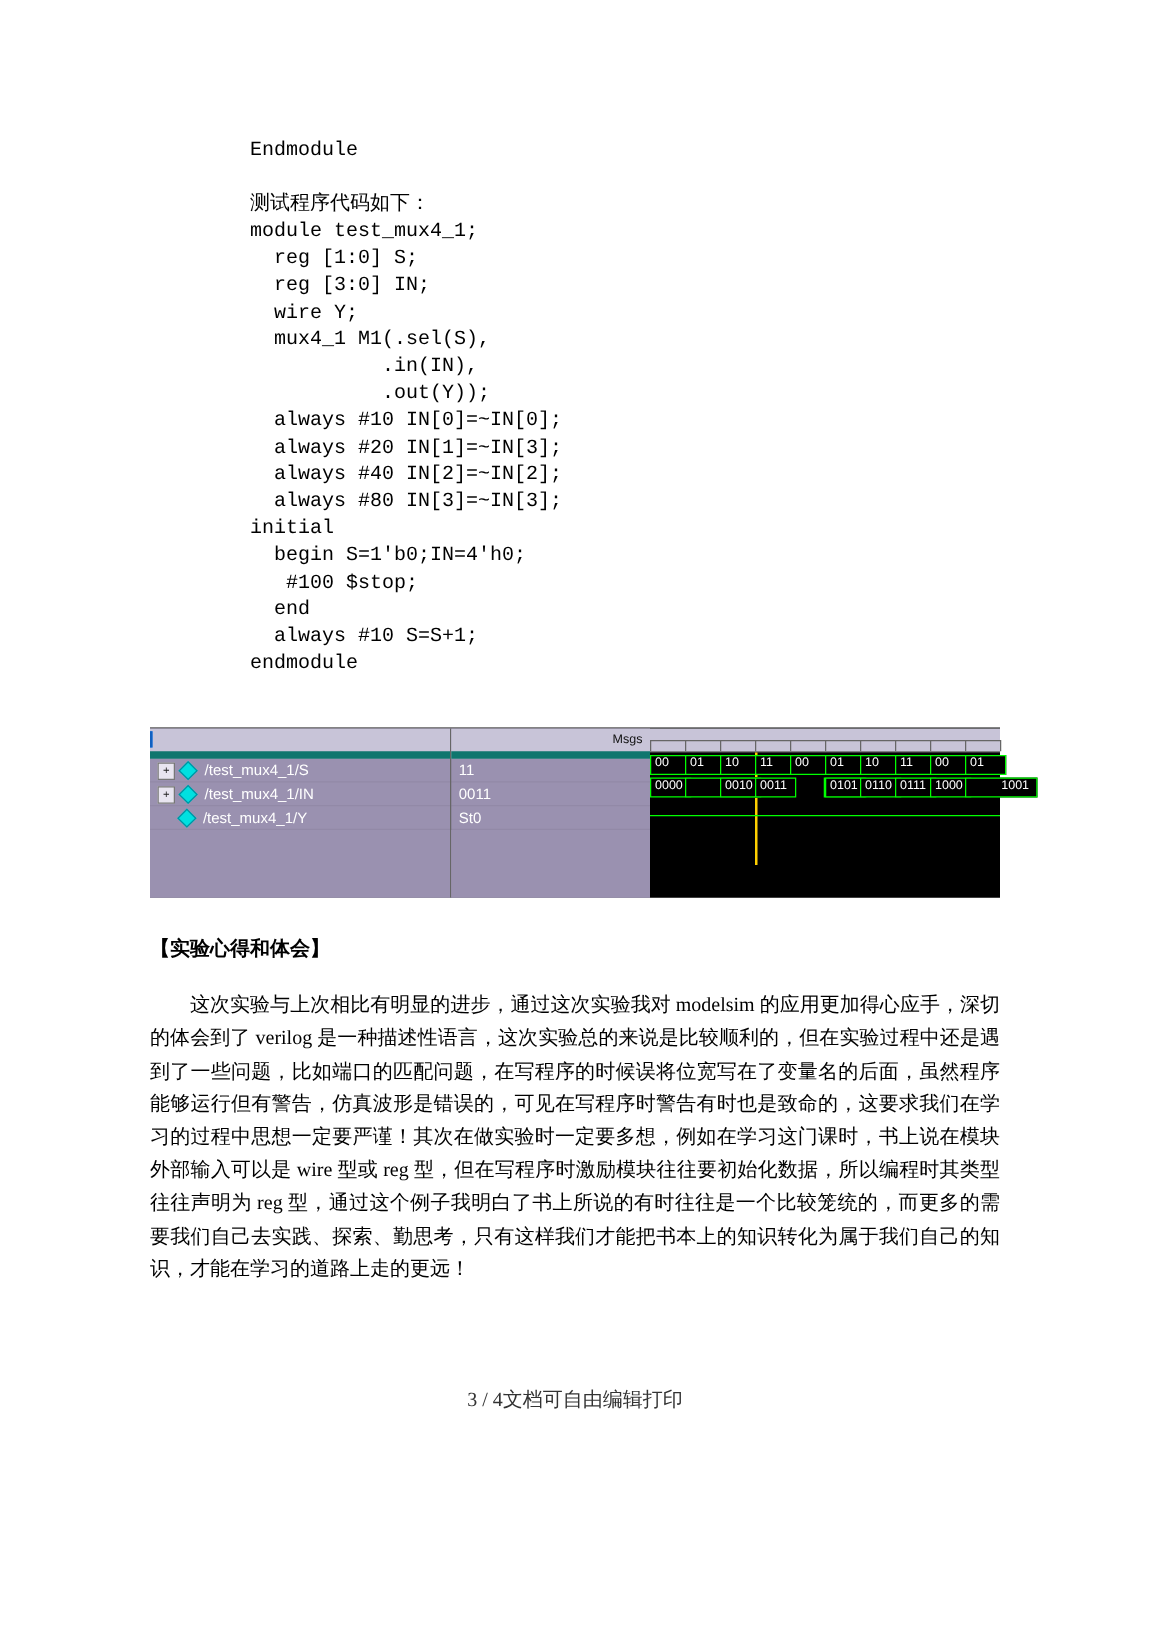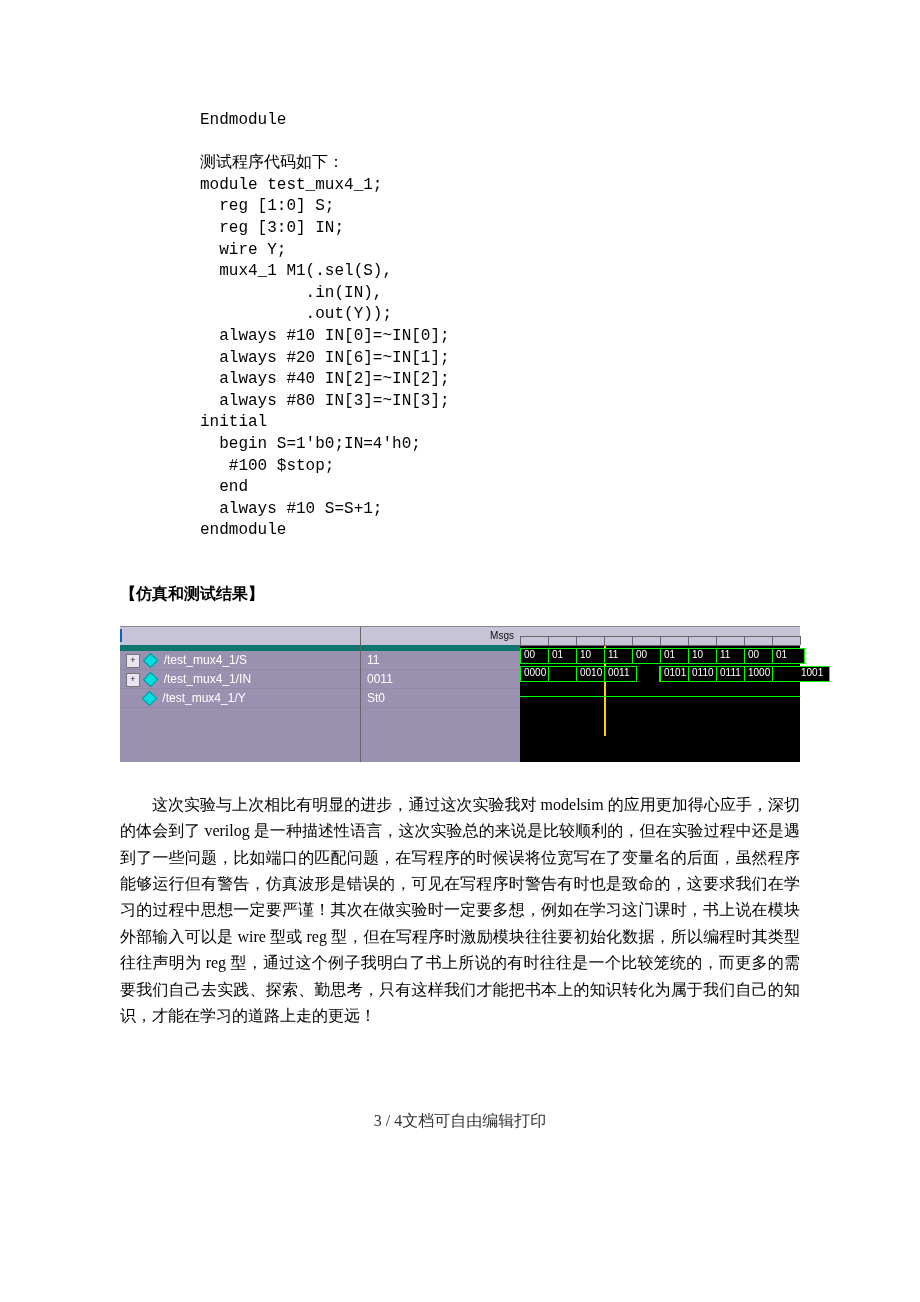--- a/index.html
+++ b/index.html
@@ -182,31 +182,30 @@
 
 <span>测试程序代码如下：</span>
 <span>module test_mux4_1;</span>
 <span>  reg [1:0] S;</span>
 <span>  reg [3:0] IN;</span>
 <span>  wire Y;</span>
 <span>  mux4_1 M1(.sel(S),</span>
 <span>           .in(IN),</span>
 <span>           .out(Y));</span>
 <span>  always #10 IN[0]=~IN[0];</span>
-<span>  always #20 IN[6]=~IN[1];</span>
+<span>  always #20 IN[1]=~IN[3];</span>
 <span>  always #40 IN[2]=~IN[2];</span>
 <span>  always #80 IN[3]=~IN[3];</span>
 <span>initial</span>
 <span>  begin S=1'b0;IN=4'h0;</span>
 <span>   #100 $stop;</span>
 <span>  end</span>
 <span>  always #10 S=S+1;</span>
 <span>endmodule</span></div>
 
-  <div class="section-heading">【仿真和测试结果】</div>
 
   <div class="waveform-viewer">
     <div class="wv-left">
       <div class="wv-names">
         <div class="wv-header">
           <span class="diamond d-blue"></span>
         </div>
         <div class="wv-row">
           <span class="expander">+</span>
           <span class="diamond d-cyan"></span>
@@ -272,18 +271,19 @@
             <div class="bus-seg" style="left: 80%; width: 10%;">1000</div>
             <div class="bus-seg" style="left: 90%; width: 10%; padding-left: 28px;">1001</div>
           </div>
         <div class="wave-row" id="row-y" style="top:36px">
             <div class="bit-low" style="left: 0%; width: 100%;"></div>
           </div>
       </div>
     </div>
   </div>
 
+  <div class="section-heading">【实验心得和体会】</div>
 
   <div class="body-text">这次实验与上次相比有明显的进步，通过这次实验我对 modelsim 的应用更加得心应手，深切的体会到了 verilog 是一种描述性语言，这次实验总的来说是比较顺利的，但在实验过程中还是遇到了一些问题，比如端口的匹配问题，在写程序的时候误将位宽写在了变量名的后面，虽然程序能够运行但有警告，仿真波形是错误的，可见在写程序时警告有时也是致命的，这要求我们在学习的过程中思想一定要严谨！其次在做实验时一定要多想，例如在学习这门课时，书上说在模块外部输入可以是 wire 型或 reg 型，但在写程序时激励模块往往要初始化数据，所以编程时其类型往往声明为 reg 型，通过这个例子我明白了书上所说的有时往往是一个比较笼统的，而更多的需要我们自己去实践、探索、勤思考，只有这样我们才能把书本上的知识转化为属于我们自己的知识，才能在学习的道路上走的更远！</div>
 
   <div class="footer">3 / 4文档可自由编辑打印</div>
 
 </div>
 
 </body></html>

